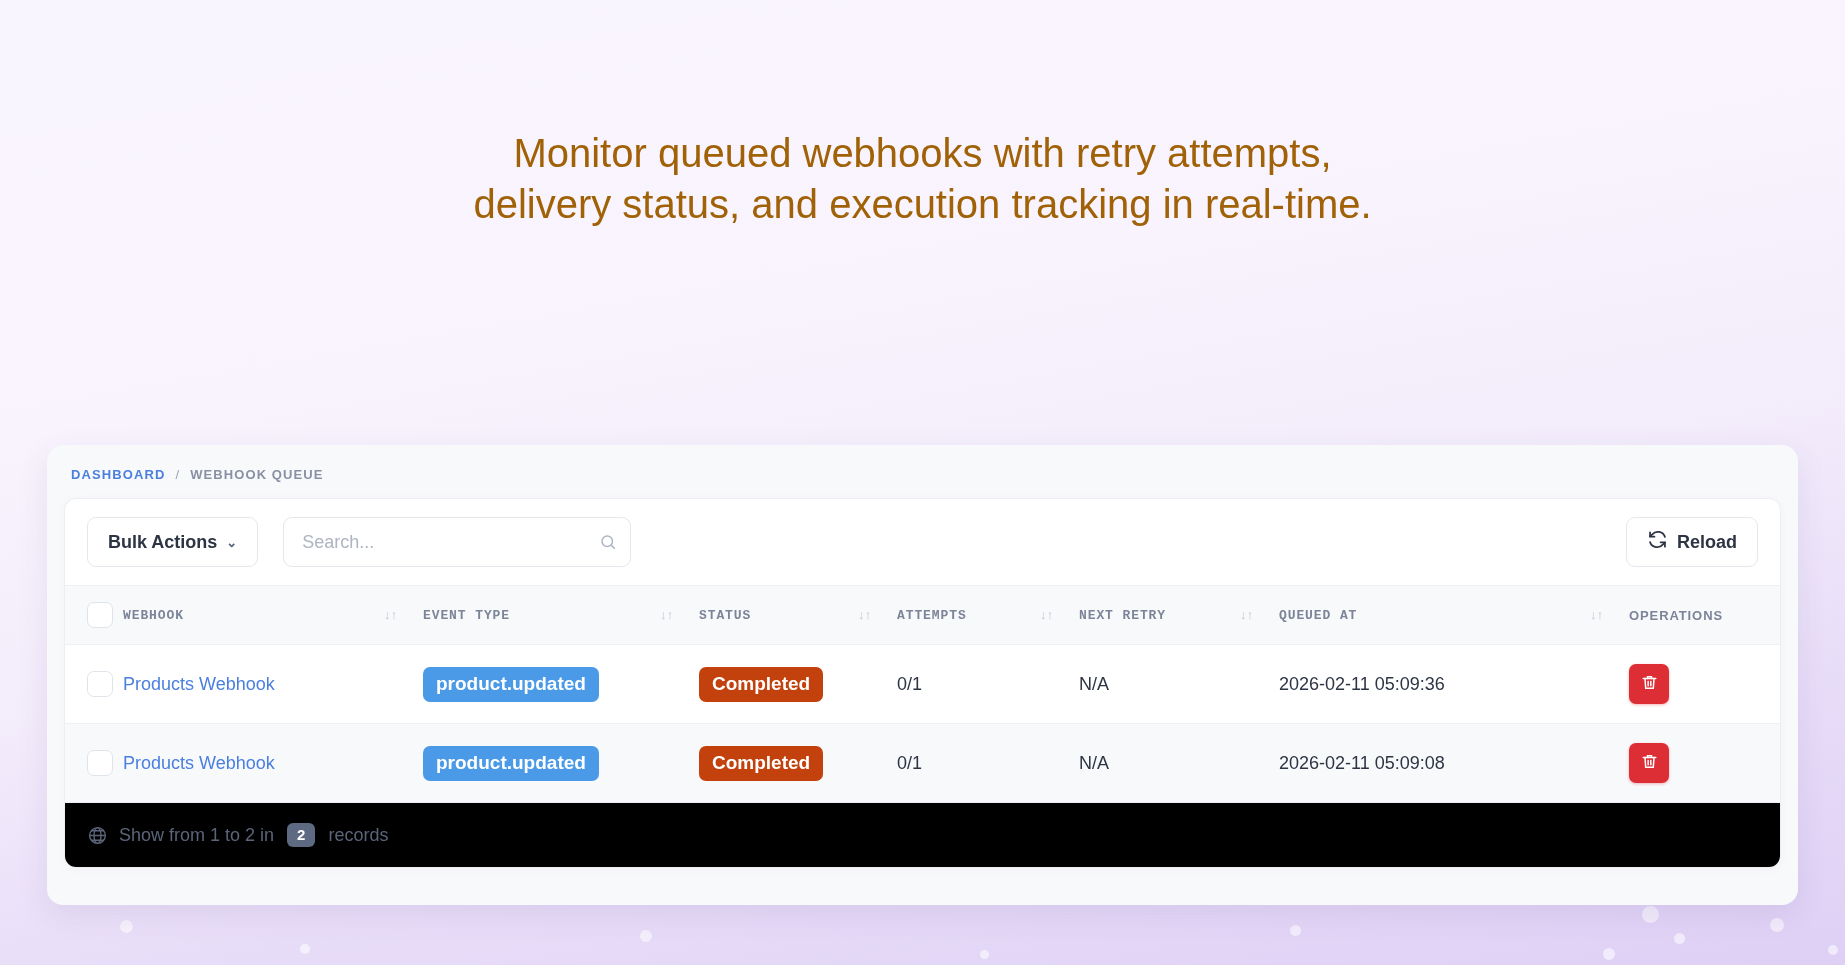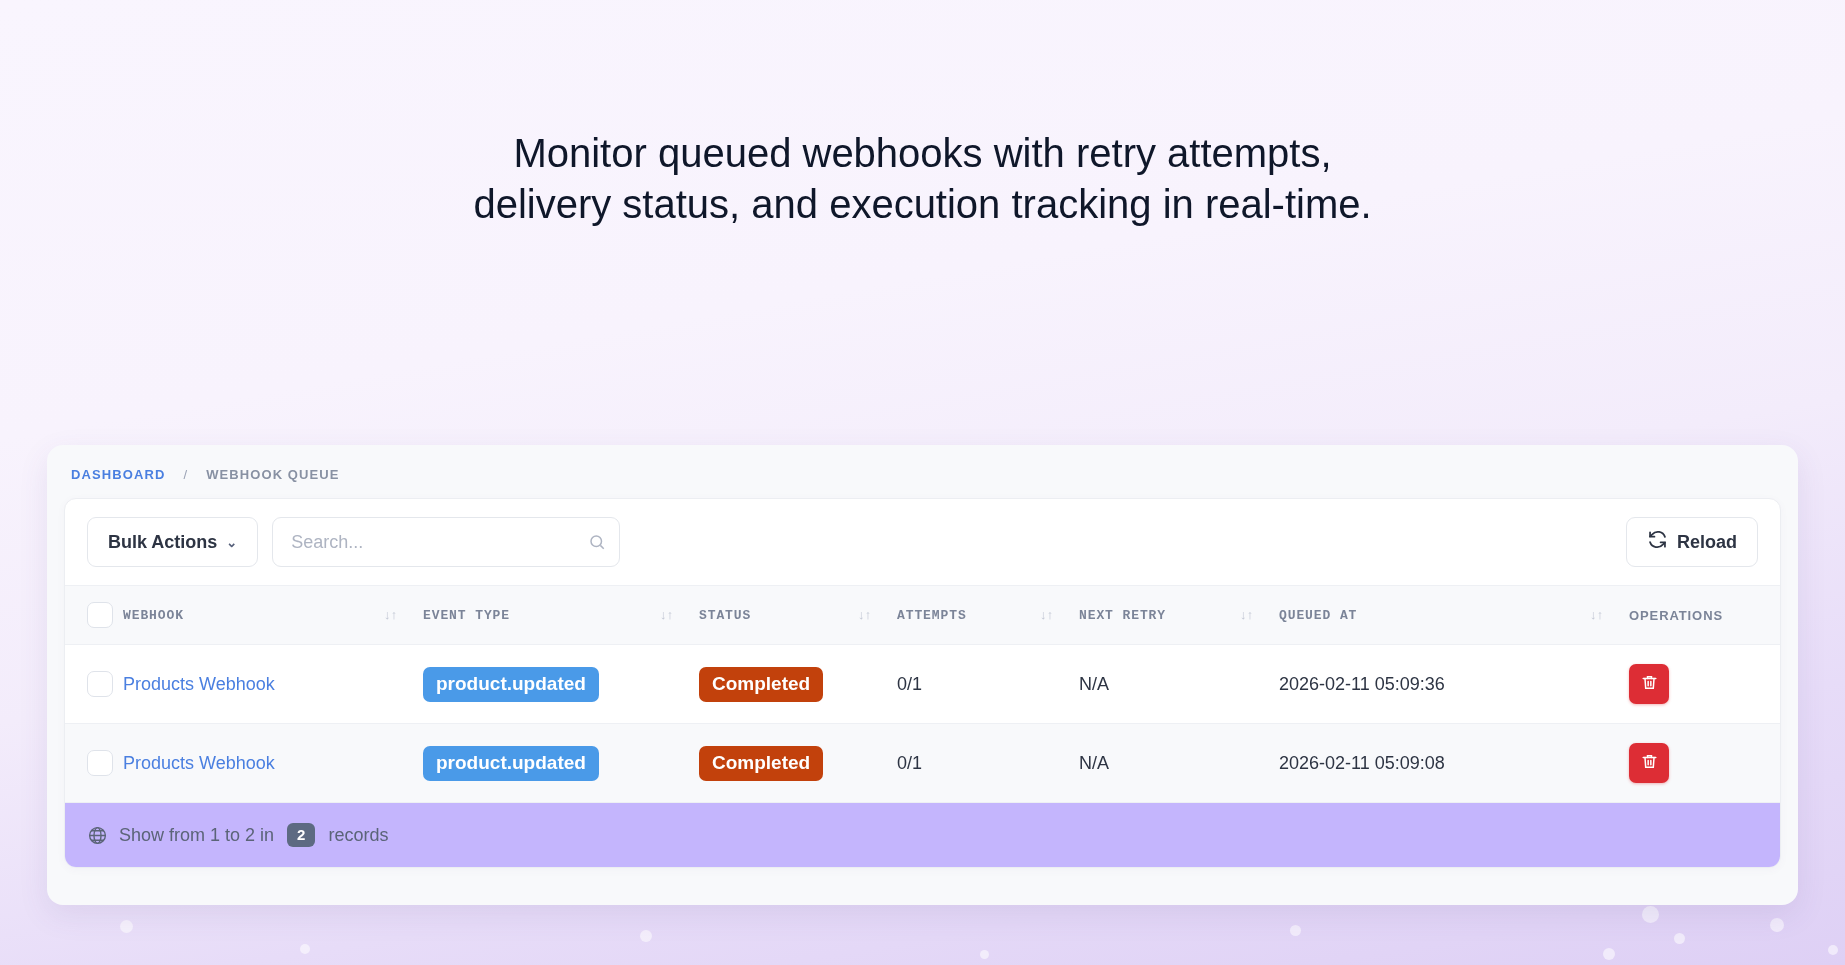--- a/index.html
+++ b/index.html
@@ -43,41 +43,41 @@
     color: #ffffff;
     letter-spacing: 0.5px;
     line-height: 1.05;
     white-space: nowrap;
   }
   .subtitle {
     margin: 40px auto 0;
     max-width: 1400px;
     font-size: 40px;
     line-height: 1.28;
-    color: #0f172a;
+    color: #a16207;
     font-weight: 400;
     padding: 0 220px;
   }
 
   
   .page-card {
     position: absolute;
     left: 47px;
     top: 445px;
     width: 1751px;
     height: 460px;
     background: #f8f9fb;
     border-radius: 16px;
     box-shadow: 0 10px 30px rgba(90,70,140,0.10);
     padding: 22px 17px 17px;
   }
   .breadcrumb {
     display: flex;
     align-items: center;
-    gap: 18px;
+    gap: 10px;
     font-size: 13px;
     font-weight: 700;
     letter-spacing: 1.1px;
     padding-left: 7px;
     margin-bottom: 16px;
   }
   .crumb-link { color: #4a7fe0; }
   .crumb-sep  { color: #9aa2b4; font-weight: 400; }
   .crumb-cur  { color: #8891a3; }
 
@@ -87,21 +87,21 @@
     border: 1px solid #eceef2;
     border-radius: 12px;
     overflow: hidden;
     box-shadow: 0 2px 8px rgba(90,70,140,0.04);
   }
 
   .toolbar {
     display: flex;
     align-items: center;
     padding: 18px 22px;
-    gap: 14px;
+    gap: 25px;
   }
   .btn {
     display: inline-flex;
     align-items: center;
     gap: 9px;
     height: 50px;
     padding: 0 20px;
     border: 1px solid #e4e7ec;
     border-radius: 9px;
     background: #ffffff;
@@ -207,21 +207,21 @@
     cursor: pointer;
     box-shadow: 0 1px 3px rgba(221,45,53,0.35);
   }
 
   
   .panel-footer {
     display: flex;
     align-items: center;
     gap: 11px;
     padding: 20px 22px;
-    background: #c4b5fd;
+    background: #000000;
     font-size: 18px;
     color: #5b6478;
   }
   .globe-icon { width: 21px; height: 21px; color: #5b6478; }
   .count-pill {
     display: inline-block;
     background: #5d6a82;
     color: #fff;
     font-size: 15px;
     font-weight: 700;

